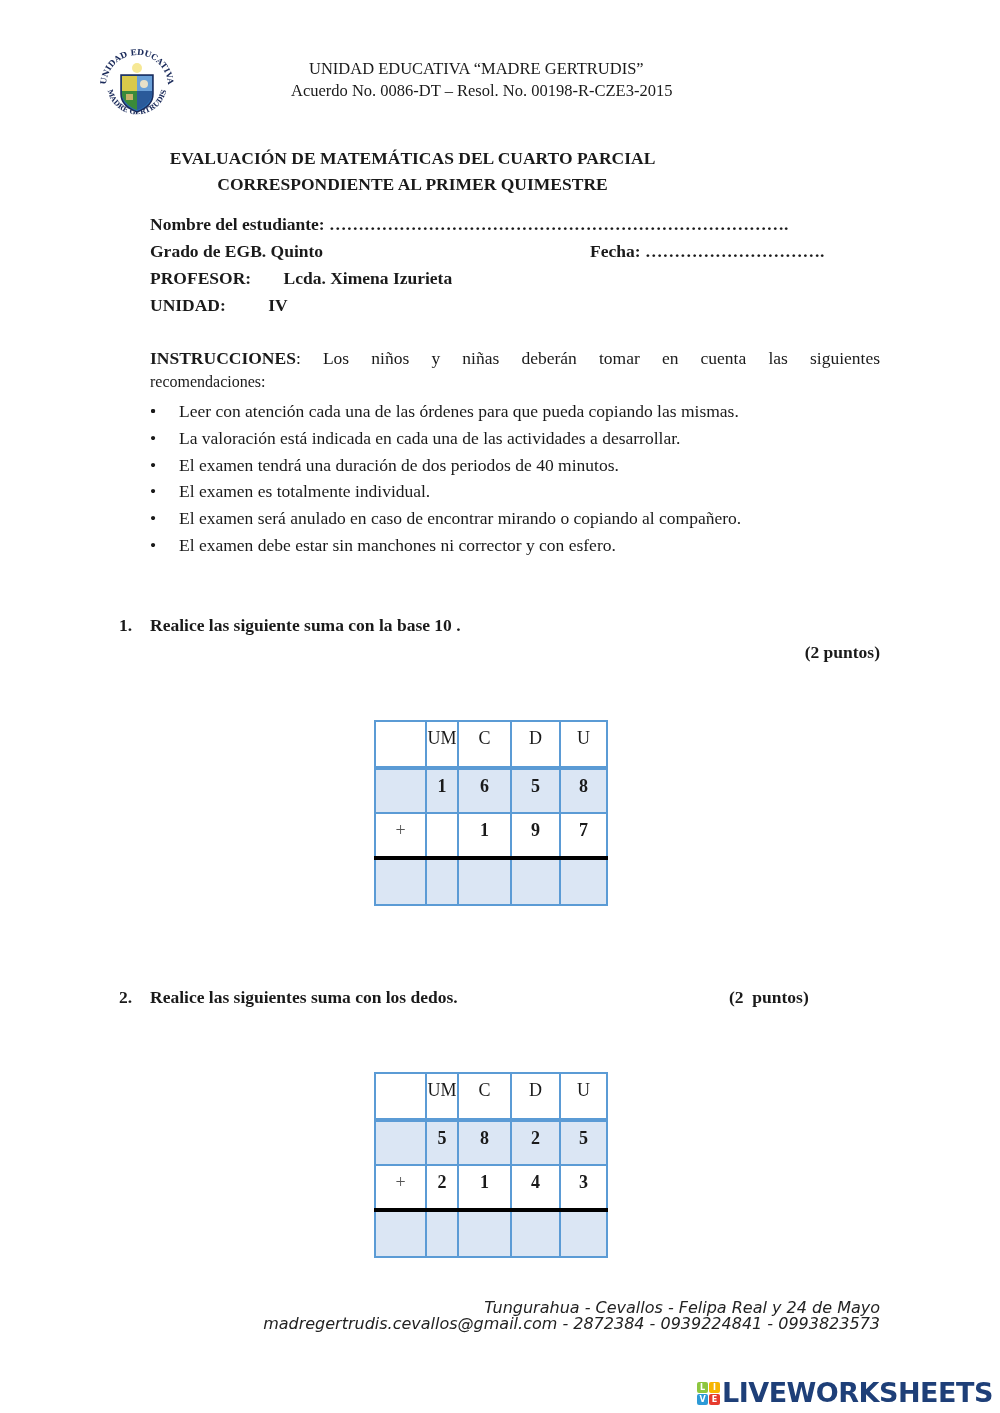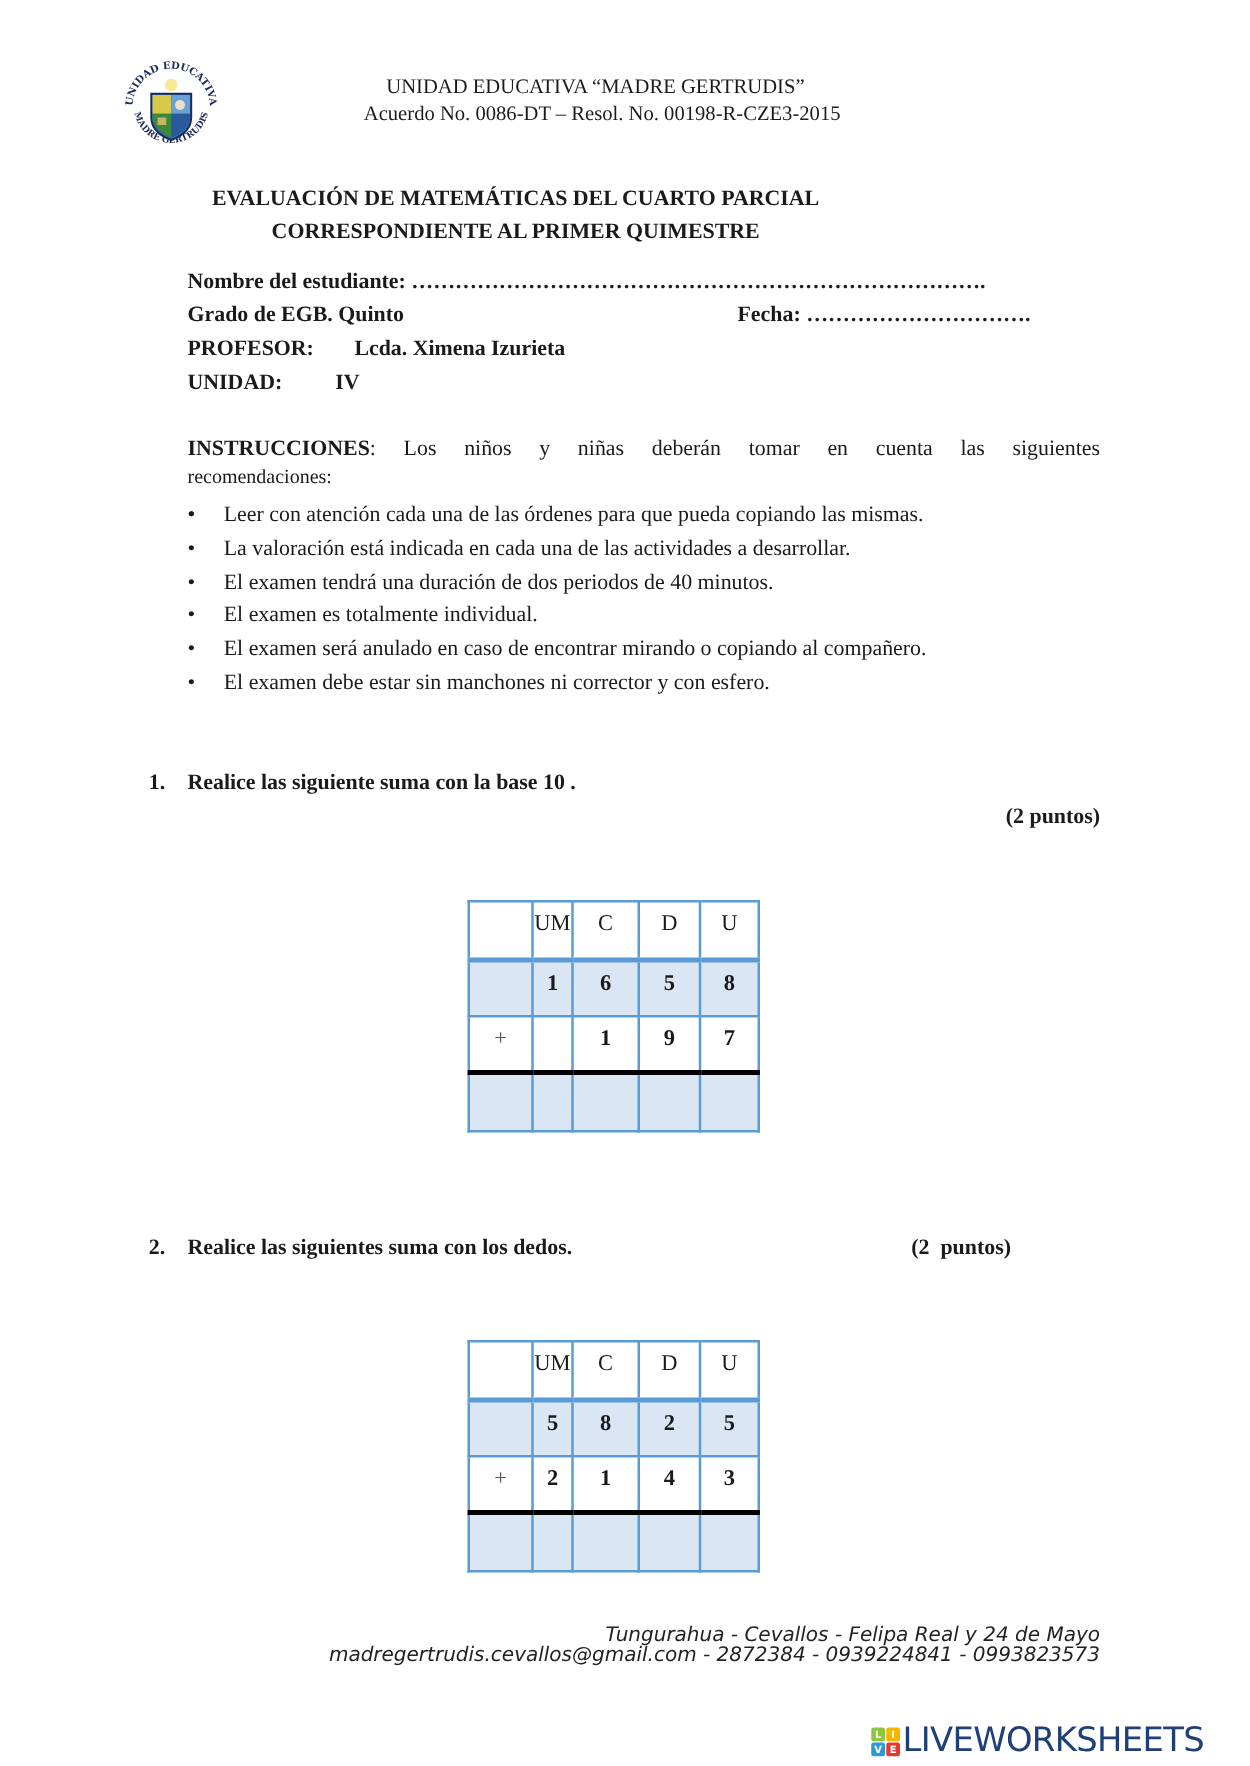--- a/index.html
+++ b/index.html
@@ -46,21 +46,21 @@
     .grid tr.r1 td { height: 45px; background: #dbe6f4; font-weight: bold; border-top: 4px solid #5b9bd5; }
     .grid tr.r2 td { height: 45px; background: #ffffff; font-weight: bold; }
     .grid tr.r2 td.plus { font-weight: normal; color: #555; }
     .grid tr.r3 td { height: 47px; background: #dbe6f4; border-top: 4px solid #000; }
 
     .footer { right: 120px; text-align: center; font-family: "DejaVu Sans", sans-serif; font-style: italic; font-size: 16px; line-height: 16px; white-space: nowrap; color: #222; }
 
     .lw { left: 697px; top: 1378px; display: flex; align-items: center; }
     .lw-tiles { display: grid; grid-template-columns: 11px 11px; grid-template-rows: 11px 11px; gap: 1px; margin-right: 2px; }
     .lw-tiles span { display: flex; align-items: center; justify-content: center; font-family: "DejaVu Sans", sans-serif; font-weight: bold; font-size: 8px; color: #fff; border-radius: 2px; }
-    .lw-text { font-family: "DejaVu Sans", sans-serif; font-weight: normal; font-size: 27px; color: #1e3f78; letter-spacing: -0.5px; line-height: 30px; }
+    .lw-text { font-family: "DejaVu Sans", sans-serif; font-weight: bold; font-size: 27px; color: #1e3f78; letter-spacing: -0.5px; line-height: 30px; }
   </style>
 </head>
 <body>
 
 <div class="abs logo">
   <svg width="82" height="82" viewBox="0 0 82 82">
     <defs>
       <path id="arcTop" d="M 10 42 A 31 31 0 0 1 72 42"></path>
       <path id="arcBot" d="M 12 48 A 30 30 0 0 0 70 48"></path>
     </defs>

